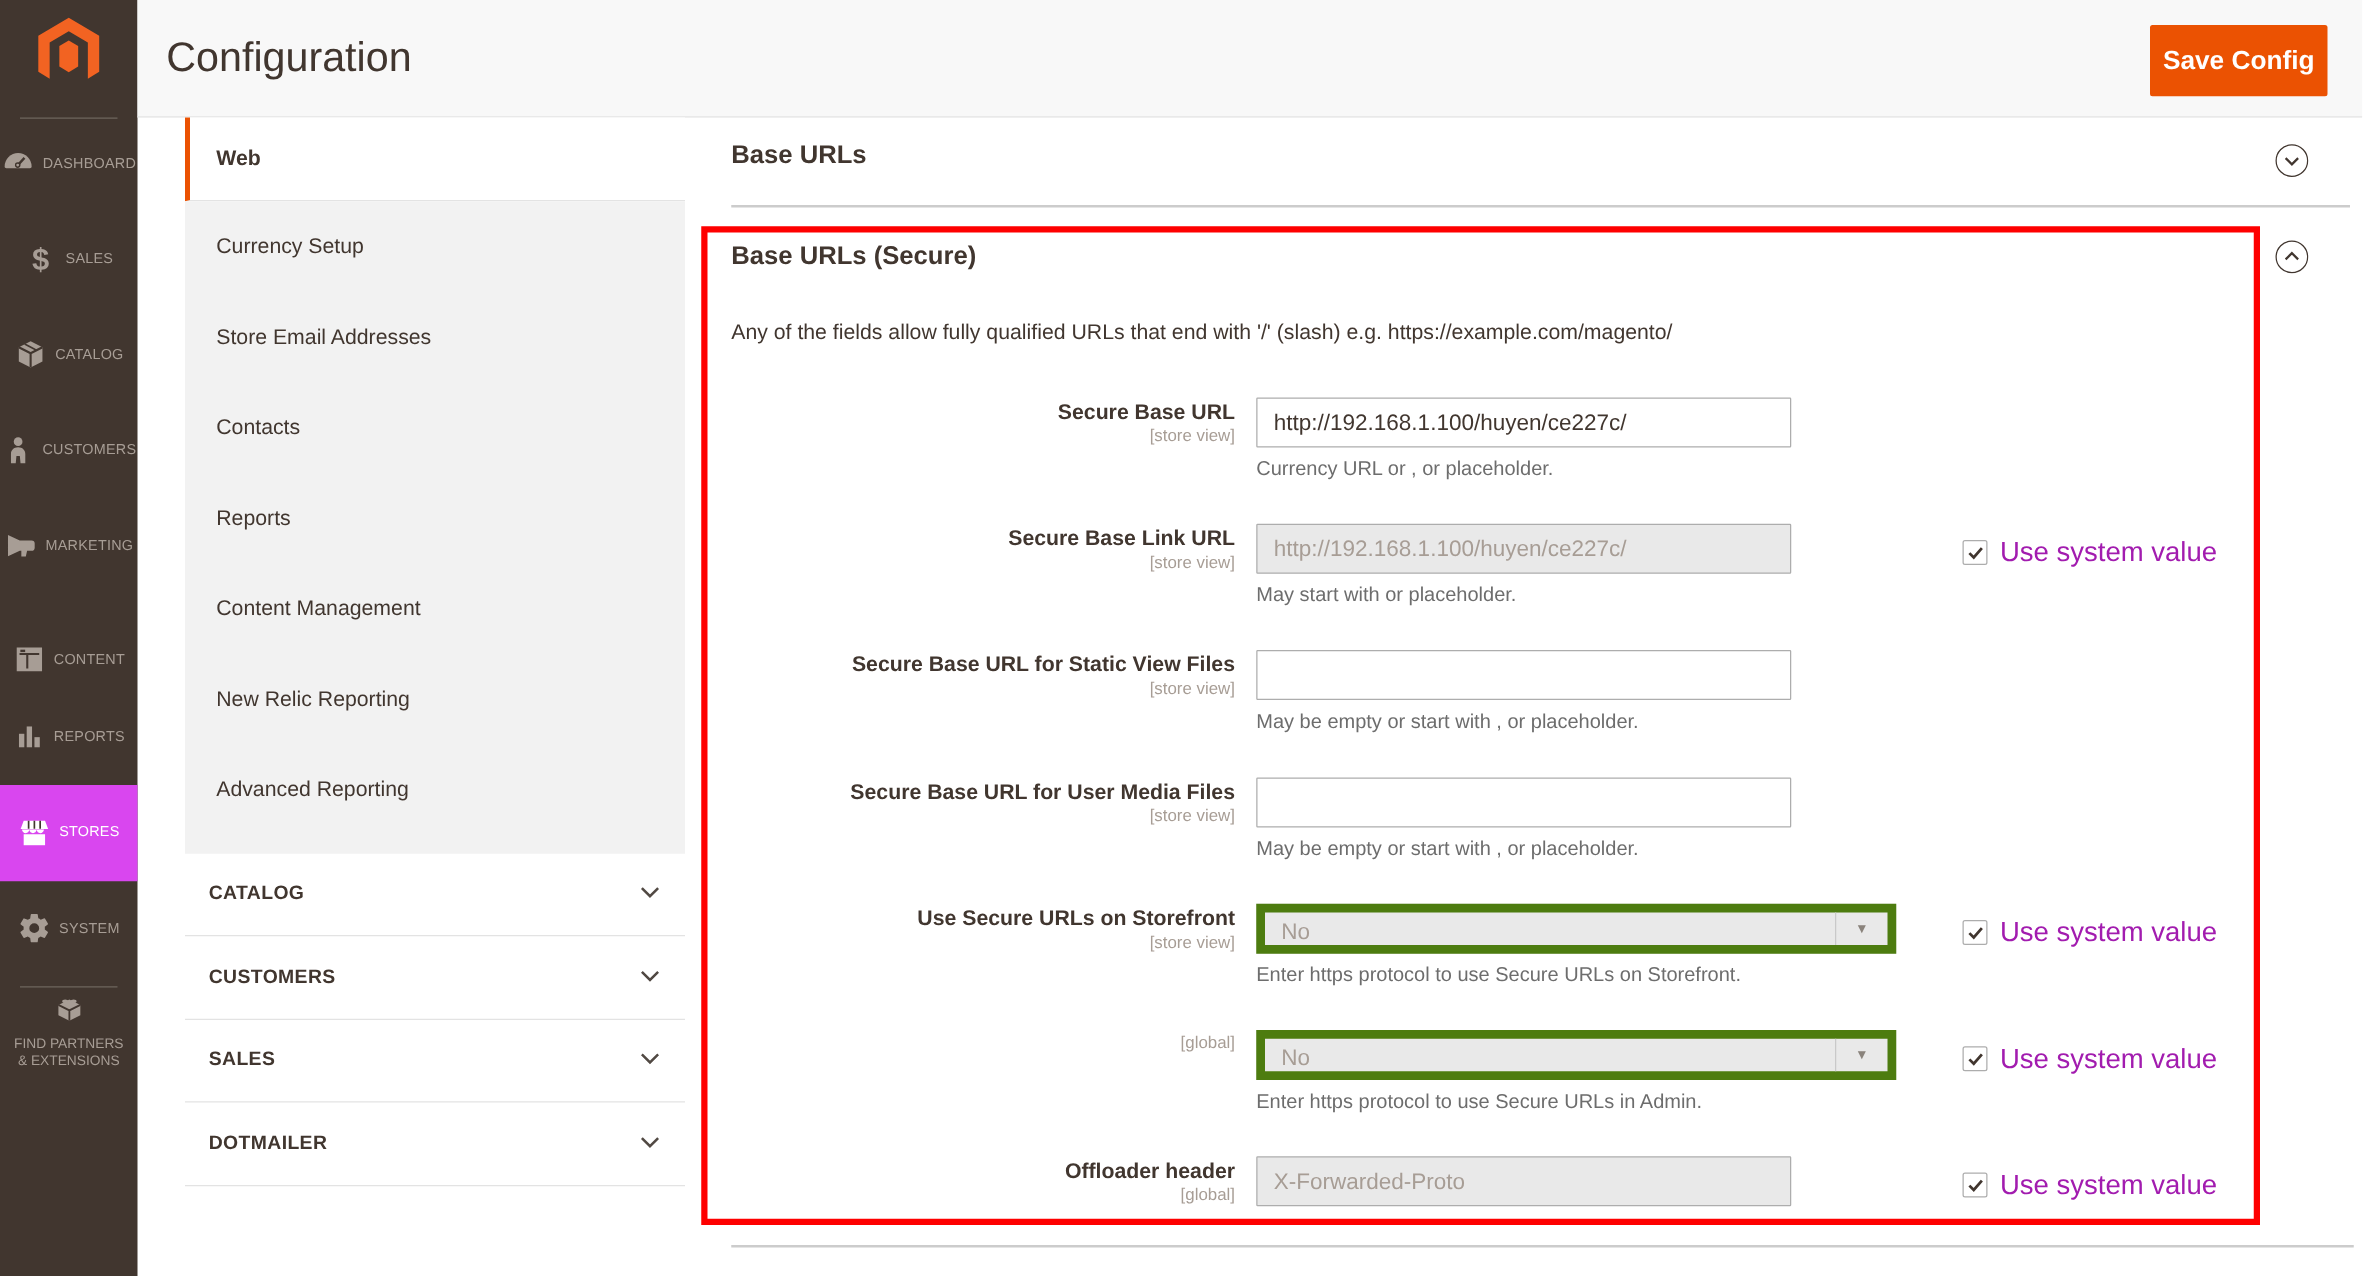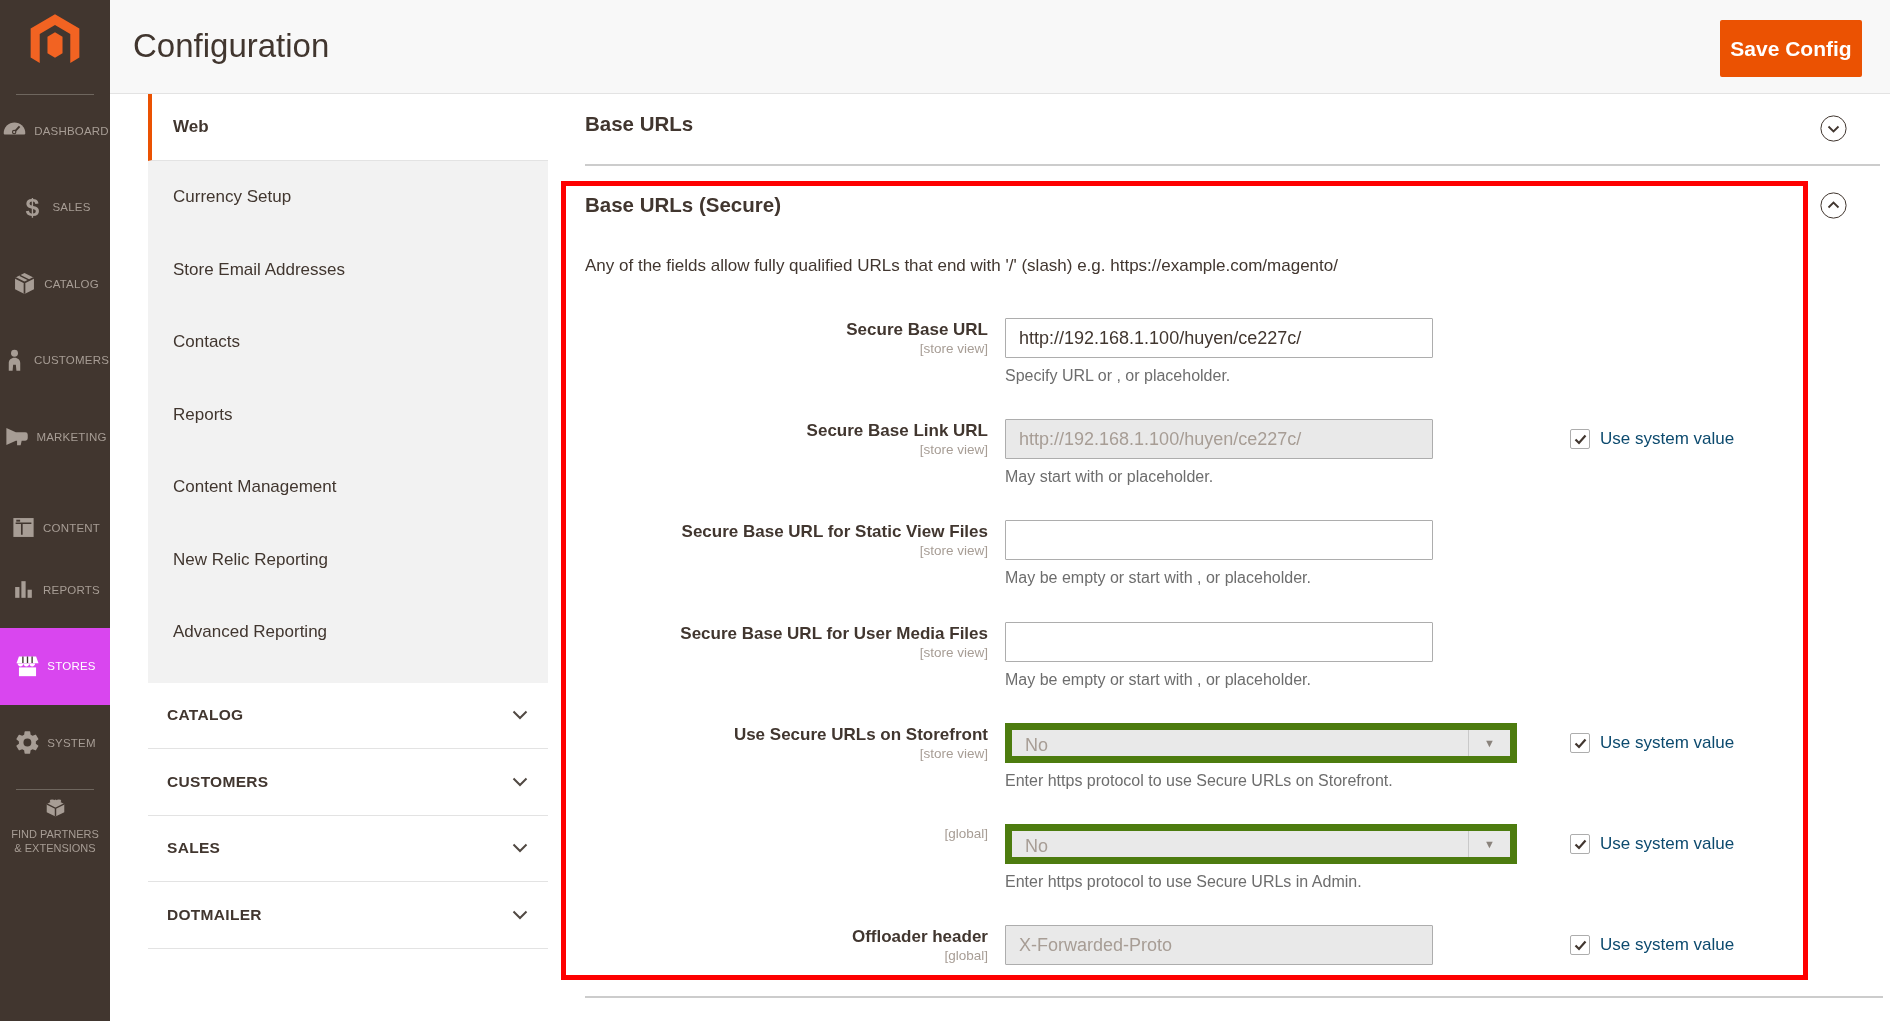--- a/index.html
+++ b/index.html
@@ -60,21 +60,21 @@
   .finput.dis{background:#e9e9e9;color:#a79d95;}
   .fselect{position:absolute;left:1005px;width:512px;height:40px;box-sizing:border-box;
            border:7px solid #4d7c0f;background:#e9e9e9;display:flex;align-items:flex-end;
            padding-left:13px;font-size:18px;color:#a79d95;cursor:default;}
   .fselect .arrow{position:absolute;right:0;top:0;width:41px;height:100%;border-left:1px solid #c9c9c9;
                   display:flex;align-items:center;justify-content:center;color:#8a837c;font-size:11px;}
   .fnote{position:absolute;left:1005px;font-size:16px;color:#6d6d6d;}
   .usv{position:absolute;left:1570px;display:flex;align-items:center;gap:10px;cursor:pointer;}
   .cb{width:20px;height:20px;background:#fff;border:1px solid #adadad;border-radius:2px;
       display:flex;align-items:center;justify-content:center;box-sizing:border-box;}
-  .usv .txt{font-size:17px;color:#0c4a6e;}
+  .usv .txt{font-size:22px;color:#a21caf;}
 </style>
 </head>
 <body>
 
 <div class="app">
 
   <aside class="sidebar">
     <div class="logo">
       <svg viewBox="0 0 24 28" width="62" height="62">
         <path d="M12 1 L23 7.5 V20.5 L18.9 23 V9.9 L12 5.9 L5.1 9.9 V23 L1 20.5 V7.5 Z" fill="#f26322"></path>
@@ -262,21 +262,21 @@
     </button>
 
     <div class="desc">Any of the fields allow fully qualified URLs that end with '/' (slash) e.g. https://example.com/magento/</div>
 
     <div id="fieldRows">
         <div class="flabel" style="top: 319px;">
           <span class="main">Secure Base URL</span>
           <span class="scope">[store view]</span>
         </div>
         <input class="finput" type="text" value="http://192.168.1.100/huyen/ce227c/" style="top: 318px;">
-        <div class="fnote" style="top: 367px;">Specify URL or , or placeholder.</div>
+        <div class="fnote" style="top: 367px;">Currency URL or , or placeholder.</div>
         <div class="flabel" style="top: 420px;">
           <span class="main">Secure Base Link URL</span>
           <span class="scope">[store view]</span>
         </div>
         <input class="finput dis" type="text" readonly="" value="http://192.168.1.100/huyen/ce227c/" style="top: 419px;">
         <div class="fnote" style="top: 468px;">May start with or placeholder.</div>
         <label class="usv" style="top: 429px;">
           <span class="cb">
             <svg viewBox="0 0 13 11" width="13" height="11">
               <polyline points="1.5,5.5 5,9 11.5,1.5" fill="none" stroke="#41362f" stroke-width="2.2"></polyline>

